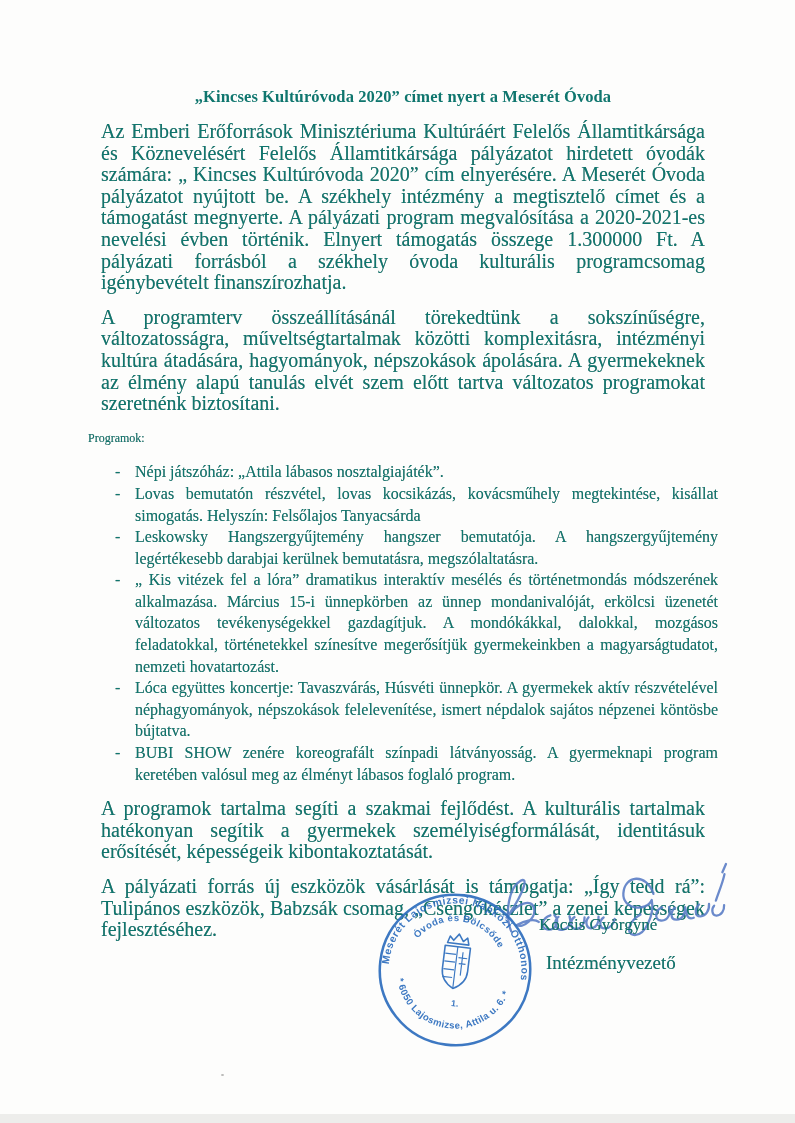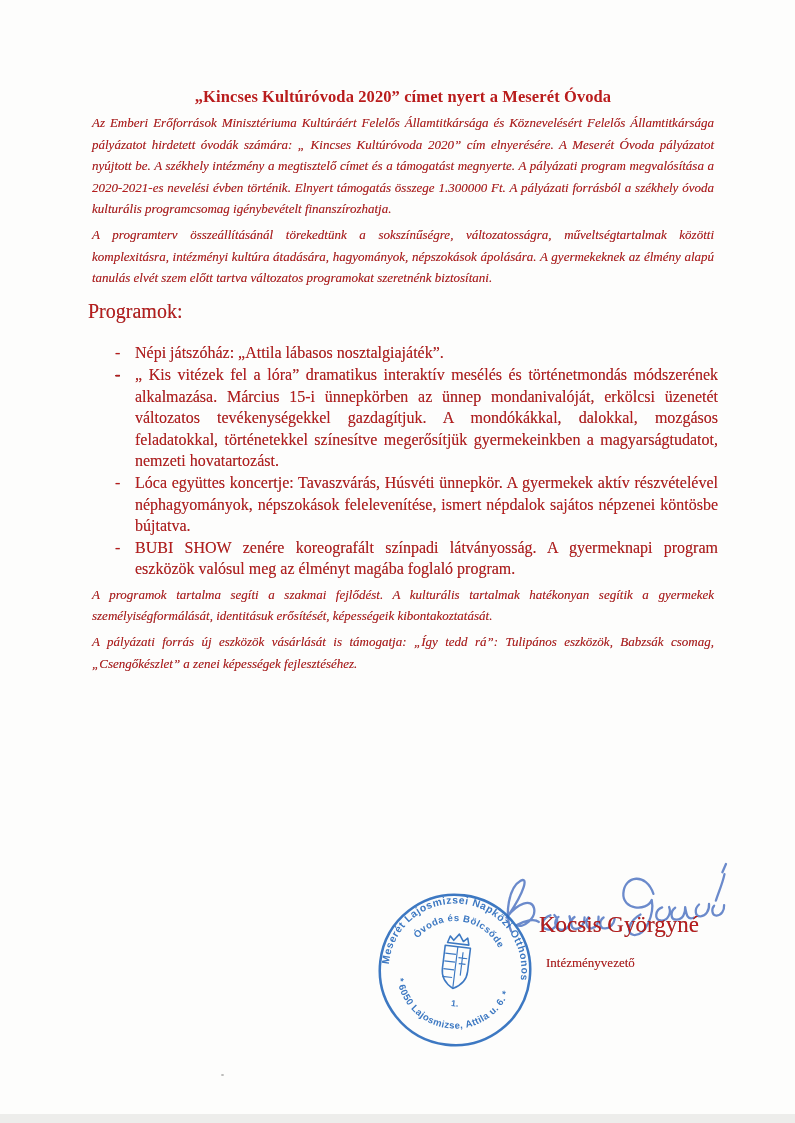--- a/index.html
+++ b/index.html
@@ -2,48 +2,47 @@
 <html lang="hu"><head>
 <meta charset="utf-8">
 <style>
   html,body{margin:0;padding:0;background:#e8e8e8;}
   .page{
     position:relative;
     width:795px;height:1123px;
     background:#fdfdfc;
     overflow:hidden;
     font-family:"Liberation Serif","DejaVu Serif",serif;
-    color:#b91c1c;
+    color:#0f766e;
   }
   .content{
     position:absolute;
     left:88px;top:0;
     width:630px;
   }
   .doc-title{
     margin:86px 0 0 0;
     font-size:16.5px;
     font-weight:bold;
     text-align:center;
     line-height:22px;
     letter-spacing:0.1px;
   }
   p.para{
-    margin:4px;
-    font-size:13px;
+    margin:13px;
+    font-size:20px;
     line-height:21.6px;
     text-align:justify;
     text-shadow:0 0 0.4px rgba(30,30,32,0.45);
-    font-style:italic;
   }
   .p-intro{margin-top:57px;}
   .p-plan{margin-top:11px;}
   .programs-label{
     margin-top:12px;
-    font-size:20px;
+    font-size:12px;
     line-height:21.6px;
     text-shadow:0 0 0.4px rgba(30,30,32,0.45);
   }
   ul.programs{
     list-style:none;
     margin:11px 0 0 0;
     padding:0 0 0 27px;
   }
   ul.programs li{
     position:relative;
@@ -55,26 +54,26 @@
   }
   ul.programs li .dash{
     position:absolute;
     left:0;top:0;
   }
   .p-funding{margin-top:11px;}
   .p-closing{margin-top:20px;}
   .sig-area{position:absolute;left:0;top:0;width:795px;height:1123px;pointer-events:none;}
   .sig-name{
     position:absolute;left:539px;top:914px;
-    font-size:23px;line-height:22px;
+    font-size:17px;line-height:22px;
     text-shadow:0 0 0.4px rgba(30,30,32,0.45);
   }
   .sig-role{
     position:absolute;left:546px;top:952px;
-    font-size:13px;line-height:22px;
+    font-size:19px;line-height:22px;
     text-shadow:0 0 0.4px rgba(30,30,32,0.45);
   }
   .stamp-svg{position:absolute;left:372px;top:887px;opacity:0.93;}
   .signature-svg{position:absolute;left:494px;top:866px;transform:rotate(-3deg);}
   .scan-edge{
     position:absolute;left:0;bottom:0;width:795px;height:9px;
     background:#ededeb;
   }
   .scan-speck{position:absolute;left:221px;top:1074px;width:3px;height:2px;background:#b9b9b6;border-radius:50%;}
 </style>
@@ -92,35 +91,37 @@
 
     <p class="programs-label">Programok:</p>
 
     <ul class="programs">
       <li>
         <span class="dash">-</span>
         <span>Népi játszóház: „Attila lábasos nosztalgiajáték”.</span>
       </li>
       <li>
         <span class="dash">-</span>
+        <span>Lovas bemutatón részvétel, lovas kocsikázás, kovácsműhely megtekintése, kisállat simogatás. Helyszín: Felsőlajos Tanyacsárda</span>
       </li>
       <li>
         <span class="dash">-</span>
+        <span>Leskowsky Hangszergyűjtemény hangszer bemutatója. A hangszergyűjtemény legértékesebb darabjai kerülnek bemutatásra, megszólaltatásra.</span>
       </li>
       <li>
         <span class="dash">-</span>
         <span>„ Kis vitézek fel a lóra” dramatikus interaktív mesélés és történetmondás módszerének alkalmazása. Március 15-i ünnepkörben az ünnep mondanivalóját, erkölcsi üzenetét változatos tevékenységekkel gazdagítjuk. A mondókákkal, dalokkal, mozgásos feladatokkal, történetekkel színesítve megerősítjük gyermekeinkben a magyarságtudatot, nemzeti hovatartozást.</span>
       </li>
       <li>
         <span class="dash">-</span>
         <span>Lóca együttes koncertje: Tavaszvárás, Húsvéti ünnepkör. A gyermekek aktív részvételével néphagyományok, népszokások felelevenítése, ismert népdalok sajátos népzenei köntösbe bújtatva.</span>
       </li>
       <li>
         <span class="dash">-</span>
-        <span>BUBI SHOW zenére koreografált színpadi látványosság. A gyermeknapi program eszközök valósul meg az élményt magába foglaló program.</span>
+        <span>BUBI SHOW zenére koreografált színpadi látványosság. A gyermeknapi program keretében valósul meg az élményt lábasos foglaló program.</span>
       </li>
     </ul>
 
     <p class="para p-closing">A programok tartalma segíti a szakmai fejlődést. A kulturális tartalmak hatékonyan segítik a gyermekek személyiségformálását, identitásuk erősítését, képességeik kibontakoztatását.</p>
 
     <p class="para p-funding">A pályázati forrás új eszközök vásárlását is támogatja: „Így tedd rá”: Tulipános eszközök, Babzsák csomag, „Csengőkészlet” a zenei képességek fejlesztéséhez.</p>
   </div>
 
   <div class="sig-area">
 

